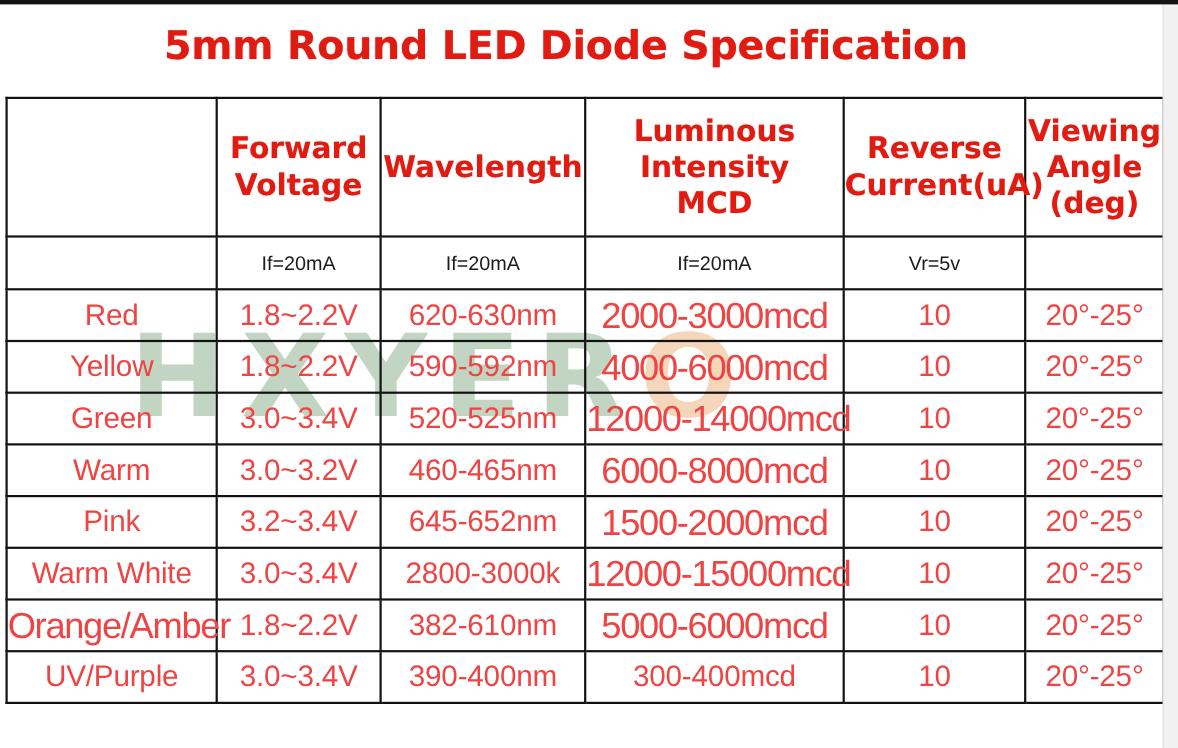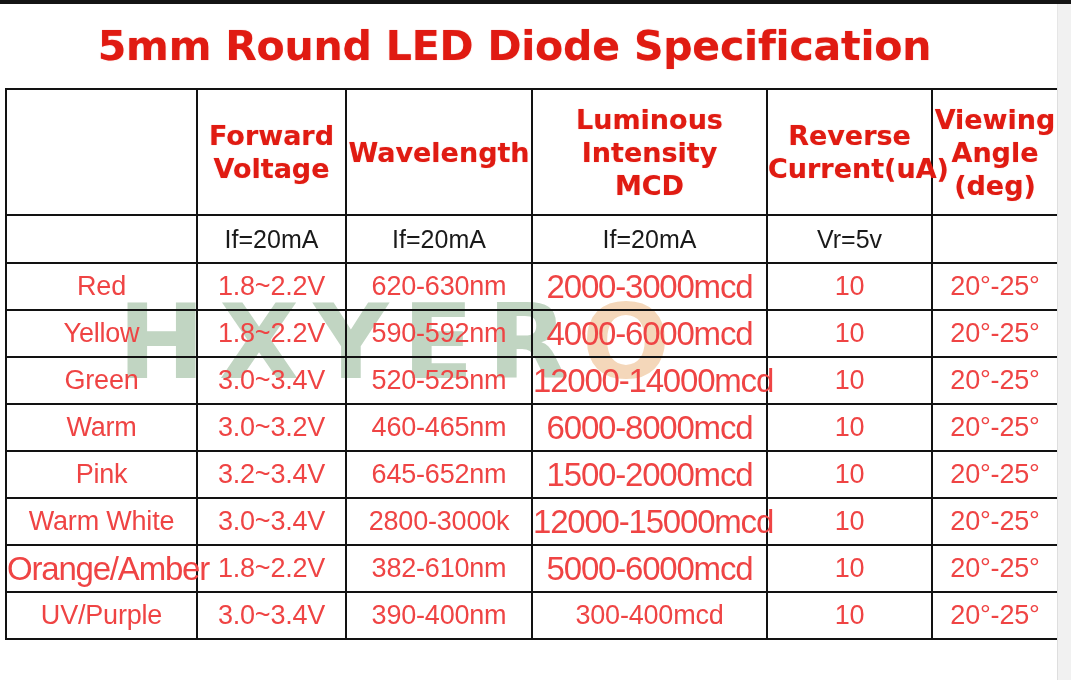--- a/index.html
+++ b/index.html
@@ -78,21 +78,21 @@
   
   .title {
     position: absolute;
     top: 22px;
     left: 0;
     width: 1029px;
     text-align: center;
     z-index: 3;
     font-family: "DejaVu Sans", sans-serif;
     font-weight: 700;
-    font-size: 41px;
+    font-size: 36px;
     letter-spacing: -0.2px;
     color: #e01b12;
     text-shadow: 0 0 1px rgba(224,27,18,.55);
   }
 
   
   .table-wrap {
     position: absolute;
     left: 5px;
     top: 88px;
@@ -129,21 +129,21 @@
     font-weight: 700;
     font-size: 27px;
     line-height: 33px;
     text-shadow: 0 0 1px rgba(224,27,18,.45);
   }
   tr.hdr td.blank { color: transparent; }
 
   tr.cond td {
     height: 46px;
     font-family: "Liberation Sans", sans-serif;
-    font-size: 25px;
+    font-size: 18px;
     color: #1a1a1a;
     margin-top: 12px;
   }
 
   tr.data td {
     height: 45px;
     font-family: "Liberation Sans", sans-serif;
     font-size: 27px;
     color: #ef4444;
     letter-spacing: -0.2px;

